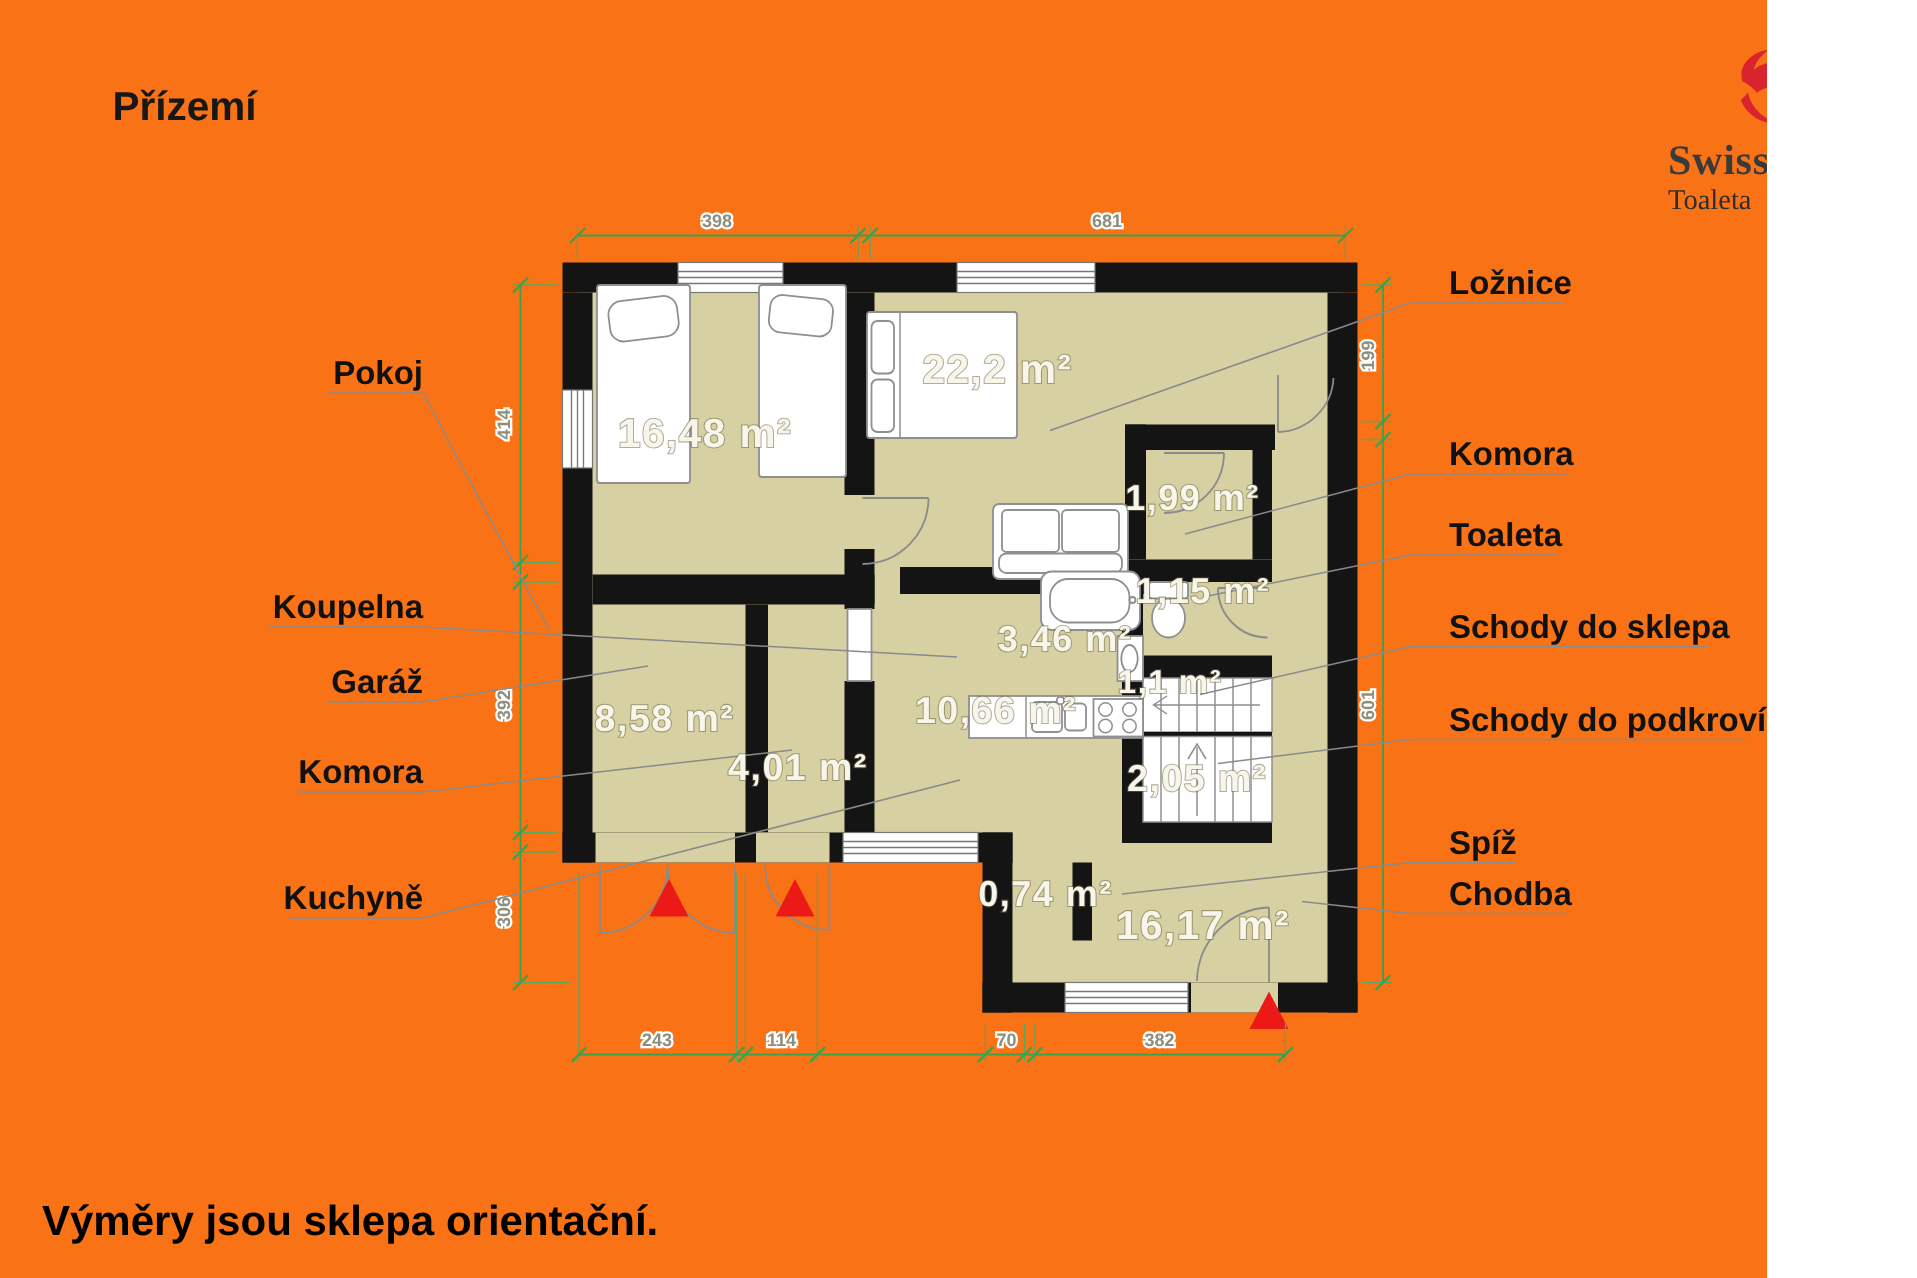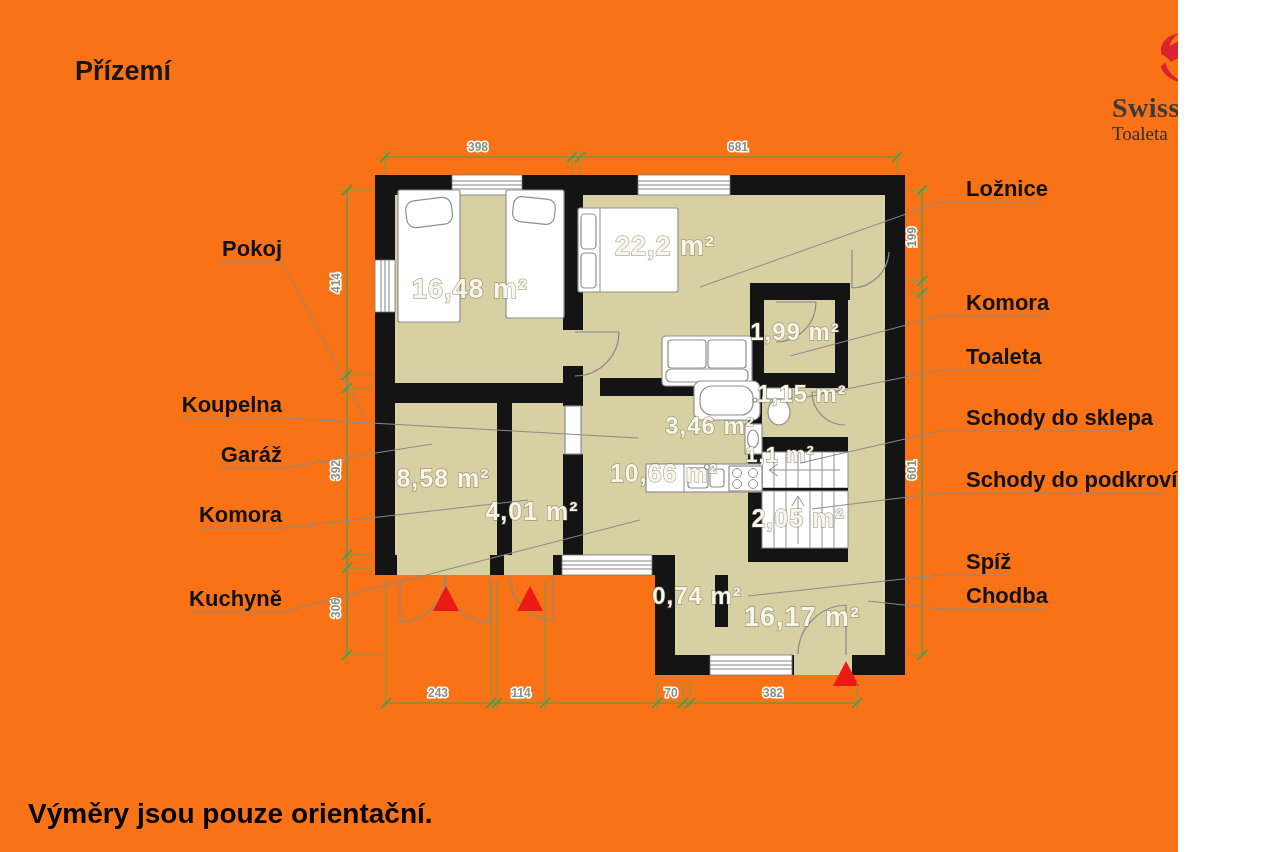--- a/index.html
+++ b/index.html
@@ -293,14 +293,14 @@
       <text class="area" x="780" y="462" font-size="22" text-anchor="middle">1,1 m²</text>
       <text class="area" x="664" y="482" font-size="25" text-anchor="middle">10,66 m²</text>
       <text class="area" x="443" y="487" font-size="25" text-anchor="middle">8,58 m²</text>
       <text class="area" x="532" y="520" font-size="25" text-anchor="middle">4,01 m²</text>
       <text class="area" x="798" y="527" font-size="25" text-anchor="middle">2,05 m²</text>
       <text class="area" x="697" y="604" font-size="24" text-anchor="middle">0,74 m²</text>
       <text class="area" x="802" y="626" font-size="27" text-anchor="middle">16,17 m²</text>
     </g>
   </svg>
 
-  <div class="footer">Výměry jsou pouze orientační.</div>
+  <div class="footer">Výměry jsou sklepa orientační.</div>
 </div>
 
 </body></html>

